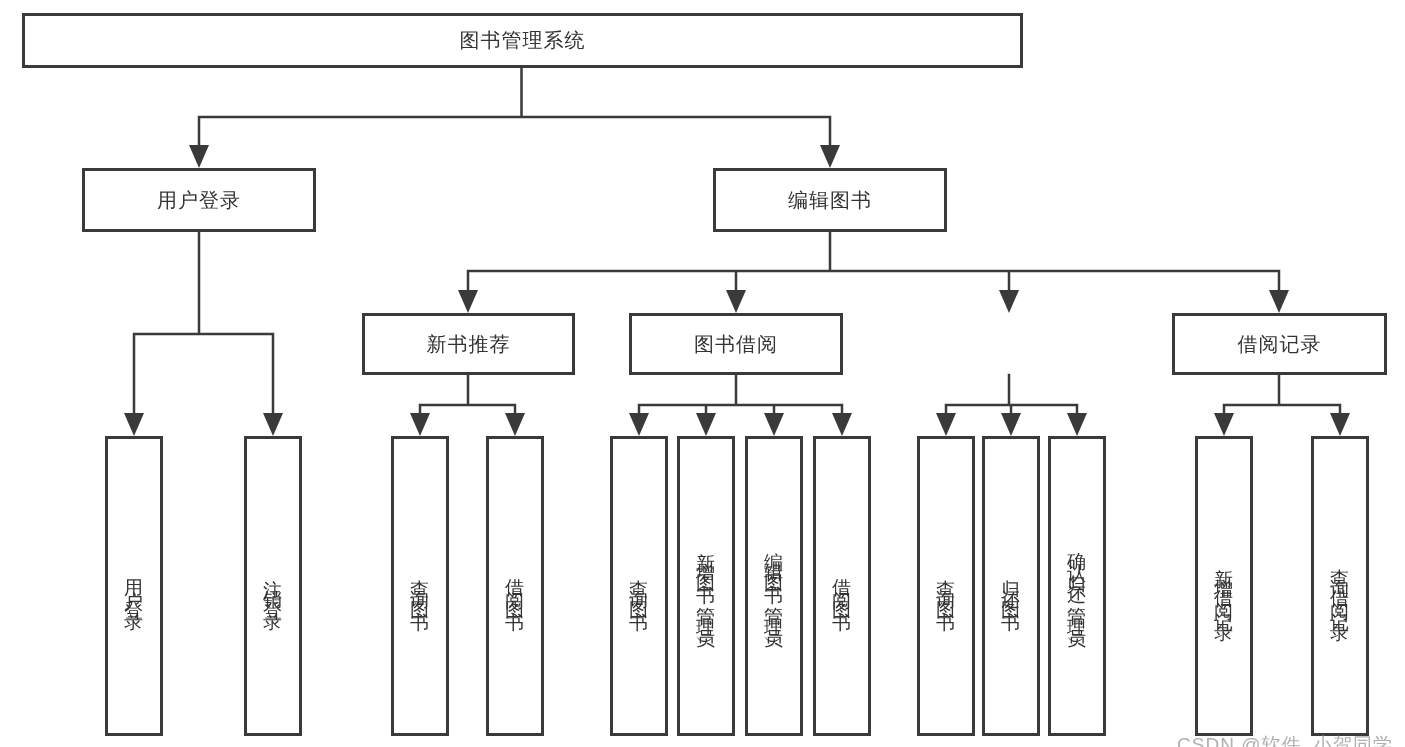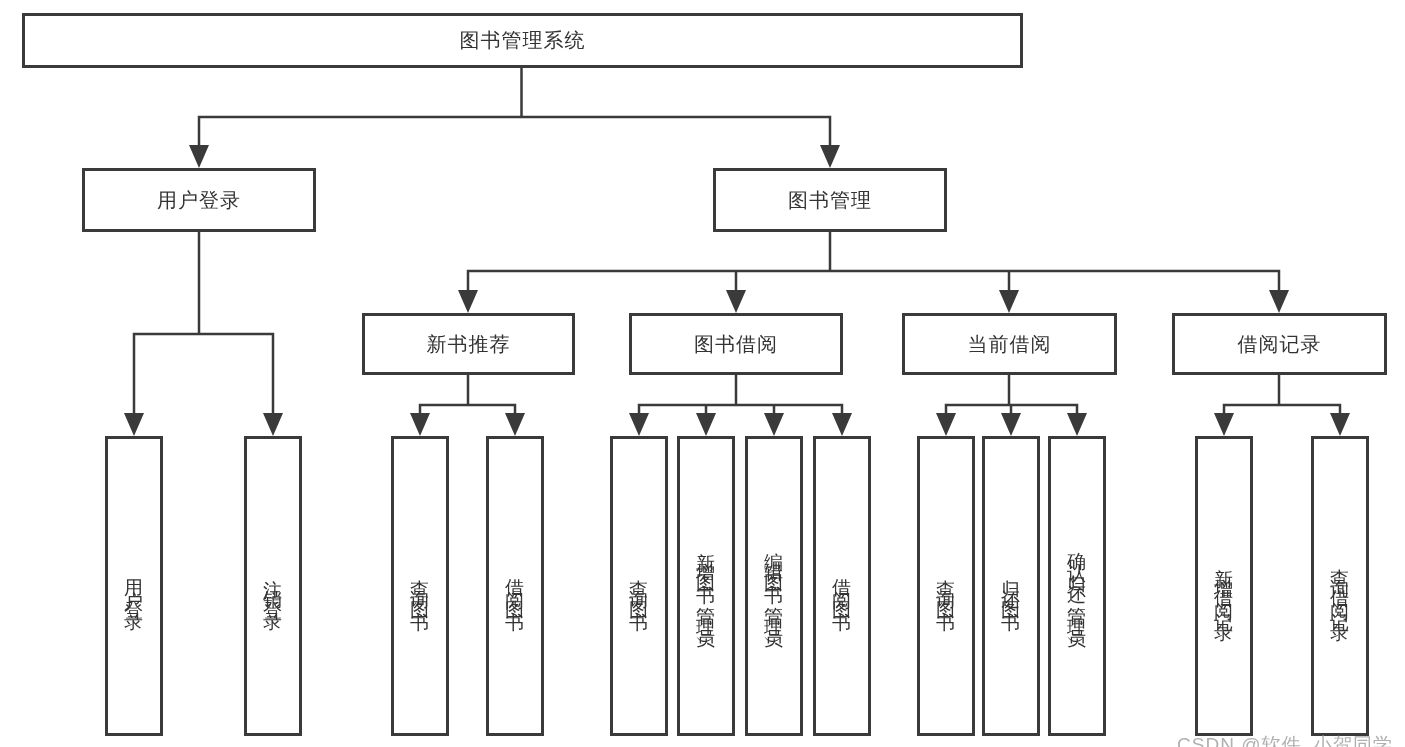--- a/index.html
+++ b/index.html
@@ -107,25 +107,24 @@
       M946 436 L936 413 L956 413 Z
       M1011 436 L1001 413 L1021 413 Z
       M1077 436 L1067 413 L1087 413 Z
       M1224 436 L1214 413 L1234 413 Z
       M1340 436 L1330 413 L1350 413 Z"></path>
   </svg>
 
   <div class="box h root" style="left:22px; top:13px; width:1001px; height:55px;">图书管理系统</div>
 
   <div class="box h" style="left:82px; top:168px; width:234px; height:64px;">用户登录</div>
-  <div class="box h" style="left:713px; top:168px; width:234px; height:64px;">图书管理</div>
+  <div class="box h" style="left:713px; top:168px; width:234px; height:64px;">编辑图书</div>
 
   <div class="box h" style="left:362px; top:313px; width:213px; height:62px;">新书推荐</div>
   <div class="box h" style="left:629px; top:313px; width:214px; height:62px;">图书借阅</div>
-  <div class="box h" style="left:902px; top:313px; width:215px; height:62px;">当前借阅</div>
   <div class="box h" style="left:1172px; top:313px; width:215px; height:62px;text-align:center;">借阅记录</div>
 
   <div class="box leaf" style="left:105px;">
     <span class="vtext">用户登录</span>
   </div>
   <div class="box leaf" style="left:244px;">
     <span class="vtext">注销登录</span>
   </div>
 
   <div class="box leaf" style="left:391px;">

